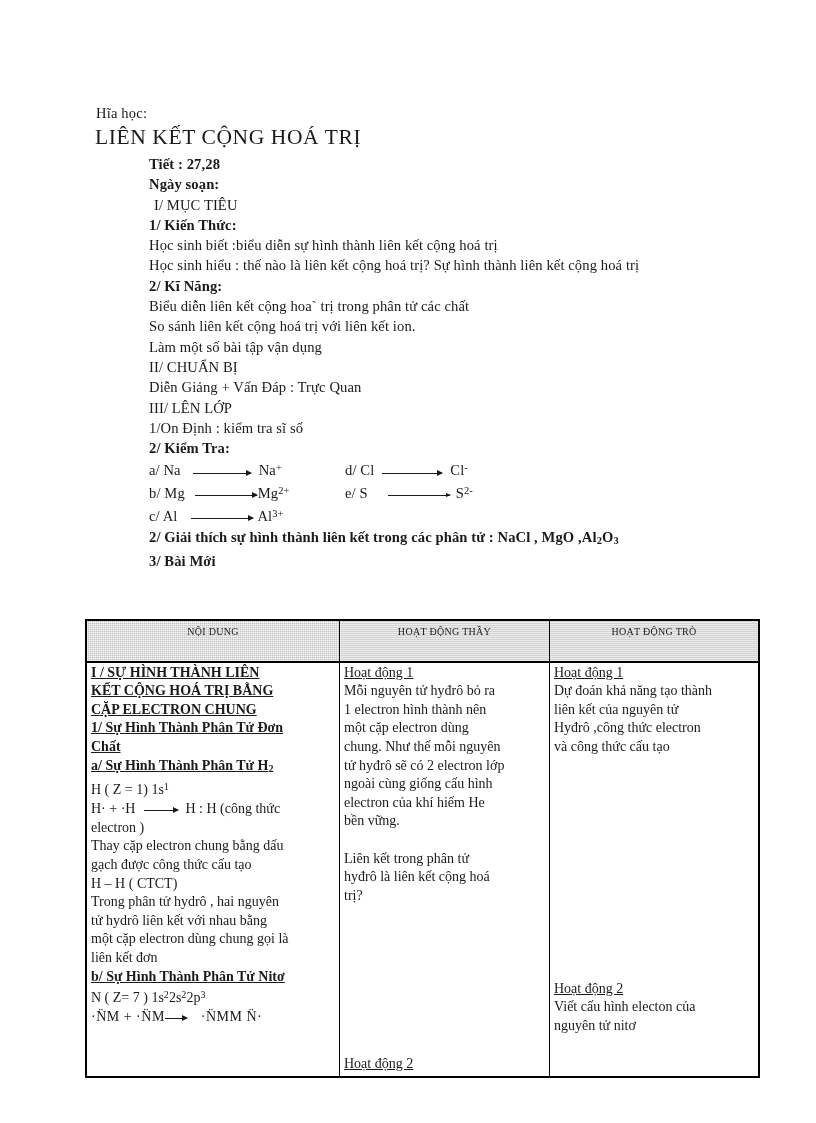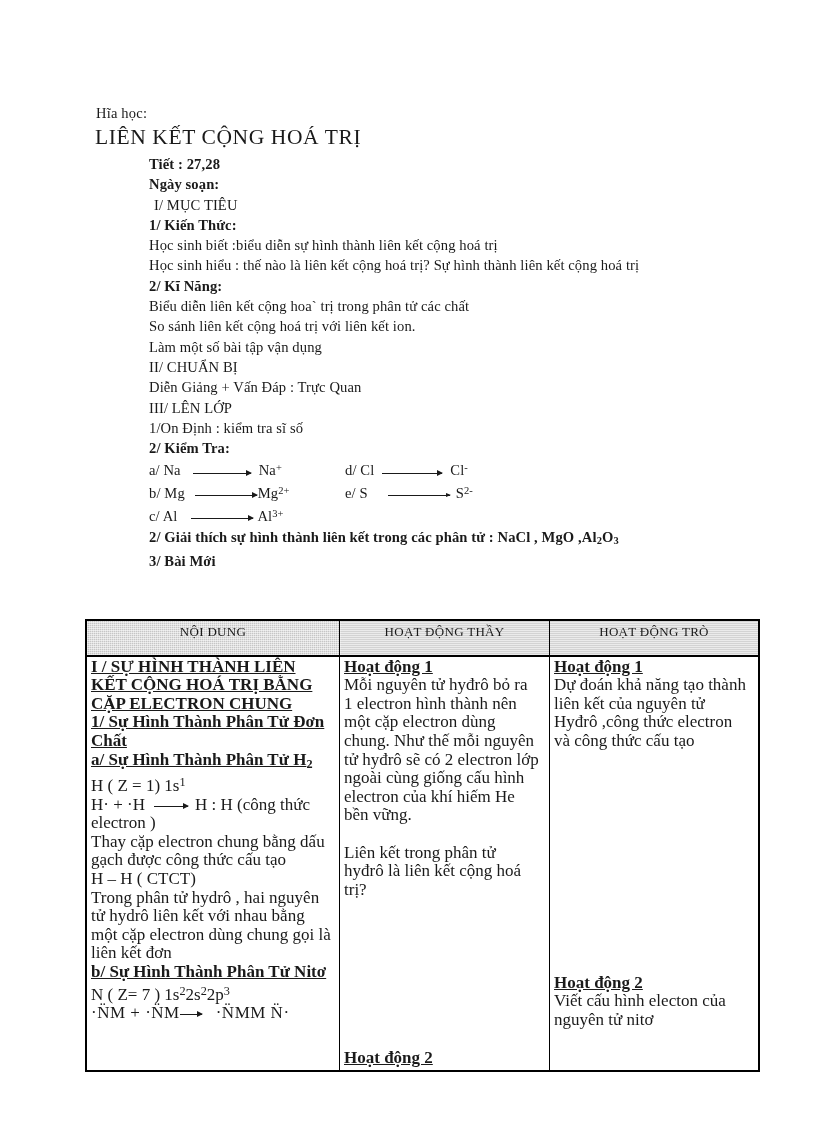--- a/index.html
+++ b/index.html
@@ -102,46 +102,46 @@
     top: 619px;
     width: 657px;
     border-collapse: collapse;
     table-layout: fixed;
     border: 2px solid #000;
   }
   .tbl td, .tbl th {
     border: 1px solid #000;
     vertical-align: top;
     padding: 1px 4px 2px 4px;
-    font-size: 17px;
+    font-size: 14px;
     line-height: 18.6px;
     font-weight: normal;
     text-align: left;
   }
   .tbl thead th {
     background: #c6c6c6;
     background-image:
       repeating-linear-gradient(0deg, rgba(255,255,255,.55) 0 1px, rgba(0,0,0,0) 1px 2px),
       repeating-linear-gradient(90deg, rgba(255,255,255,.45) 0 1px, rgba(0,0,0,0) 1px 2px);
     text-align: center;
-    font-size: 13px;
+    font-size: 10px;
     font-weight: normal;
     letter-spacing: .3px;
-    padding: 2px 2px 13px 2px;
+    padding: 2px 2px 19px 2px;
     border-bottom: 2px solid #000;
   }
   .c1 { width: 248px; }
   .c2 { width: 205px; }
   .c3 { width: 204px; }
 
   .cellbox { min-height: 390px; }
 
   .u   { text-decoration: underline; }
   .bb  { font-weight: bold; }
-  .hl  { font-weight: bold; text-decoration: underline; display: inline-block; }
+  .hl  { font-weight: normal; text-decoration: underline; display: inline-block; }
   .nw  { white-space: nowrap; }
 
   .tbl sub { font-size: 72%; vertical-align: -0.22em; }
   .tbl sup { font-size: 72%; vertical-align: 0.42em; }
 
   .spacer-lg { height: 150px; }
 
   .lewis { letter-spacing: .5px; white-space: nowrap; }
 </style>
 </head>

